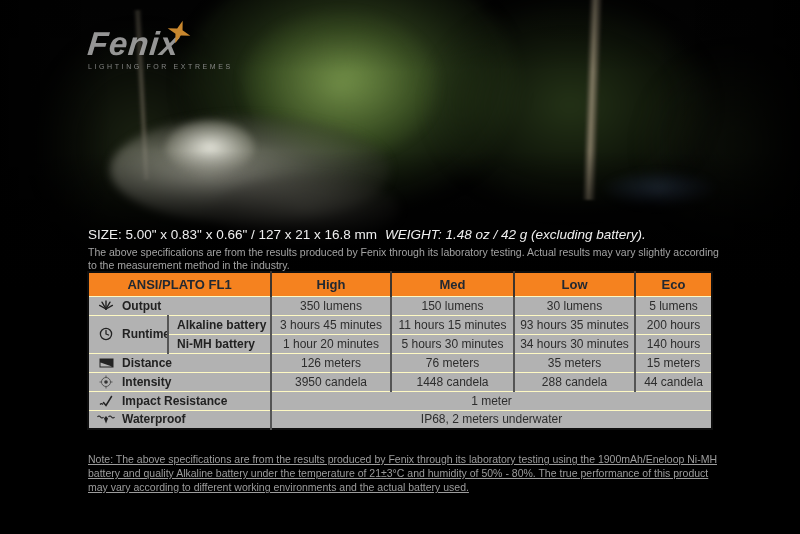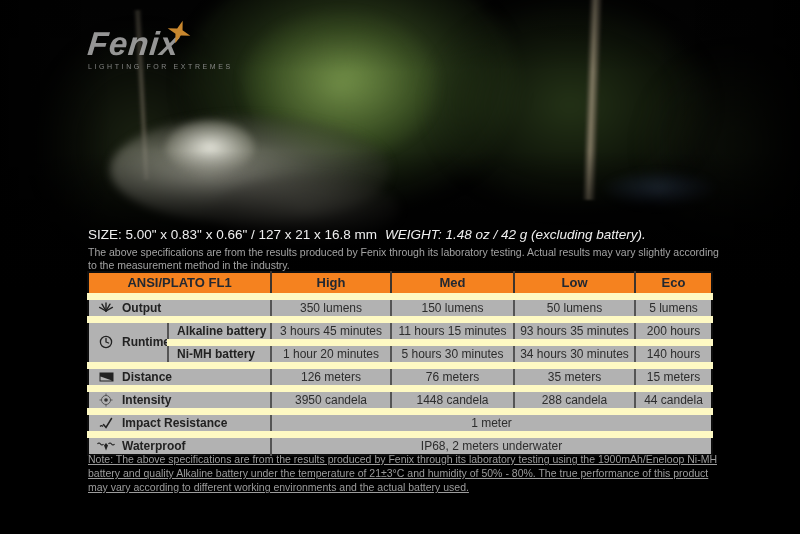--- a/index.html
+++ b/index.html
@@ -52,21 +52,21 @@
     letter-spacing:.5px; color:#f5821f; }
   .sizeweight { position:absolute; left:88px; top:227px; width:640px; height:16px;
     font-size:13.5px; color:#efefef; }
   .weight { position:absolute; left:297px; top:0;font-style:italic; }
   .disclaimer { position:absolute; left:88px; top:246px; width:634px;
     font-size:10.5px; line-height:12.5px; color:#a3a3a3; }
 
   
   .spec-table { position:absolute; left:87px; top:271px; width:624px;
     border-collapse:collapse; table-layout:fixed; background:#0e0e0e; border:2px solid #0e0e0e; }
-  .spec-table td, .spec-table th { background:#b2b2b2; border-top:7px solid #fef9c3;
+  .spec-table td, .spec-table th { background:#b2b2b2; border-top:1px solid #fef9c3;
     border-left:2px solid #555; font-size:12px; color:#2d2d2d; text-align:center;
     height:19px; padding:1px 2px; overflow:hidden; white-space:nowrap; }
   .spec-table th { background:#f5821f; color:#222831; font-size:13px; height:24px;
     border-left:2px solid #3d342c; border-top:none; }
   .spec-table th:first-child, .spec-table td.row-head, .spec-table td.row-head-span { border-left:none; }
   .spec-table td.row-head, .spec-table td.row-head-span, .spec-table td.sub-head {
     text-align:left; font-weight:bold; color:#222; }
   .label-flex { display:flex; align-items:center; gap:7px; padding-left:6px; }
   .label-flex .icon { flex:0 0 18px; display:flex; justify-content:center; }
   .sub-head { padding-left:8px !important; }
@@ -145,21 +145,21 @@
                 <path d="M8 10 L1.6 6.4"></path>
                     <path d="M8 10 L14.4 6.4"></path>
               </g>
             </svg>
           </span>
           <span>Output</span>
         </div>
       </td>
       <td>350 lumens</td>
       <td>150 lumens</td>
-      <td>50 lumens</td>
+      <td>30 lumens</td>
       <td>5 lumens</td>
     </tr>
     <tr>
       <td rowspan="2" class="row-head">
         <div class="label-flex">
           <span class="icon">
             <svg width="14" height="14" viewBox="0 0 14 14">
               <circle cx="7" cy="7" r="5.6" fill="none" stroke="#222" stroke-width="1.3"></circle>
               <path d="M7 7 L7 3.4 M7 7 L9.6 8" stroke="#222" stroke-width="1.3" fill="none" stroke-linecap="round"></path>
             </svg>

